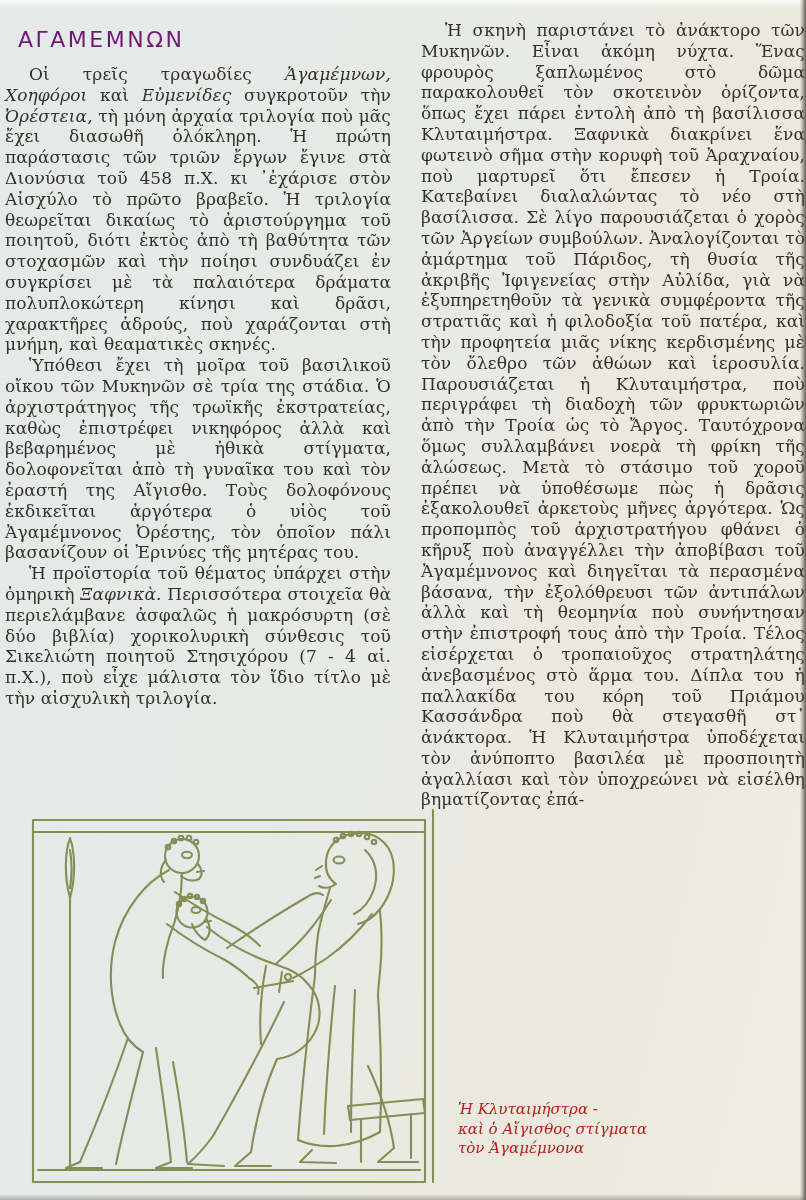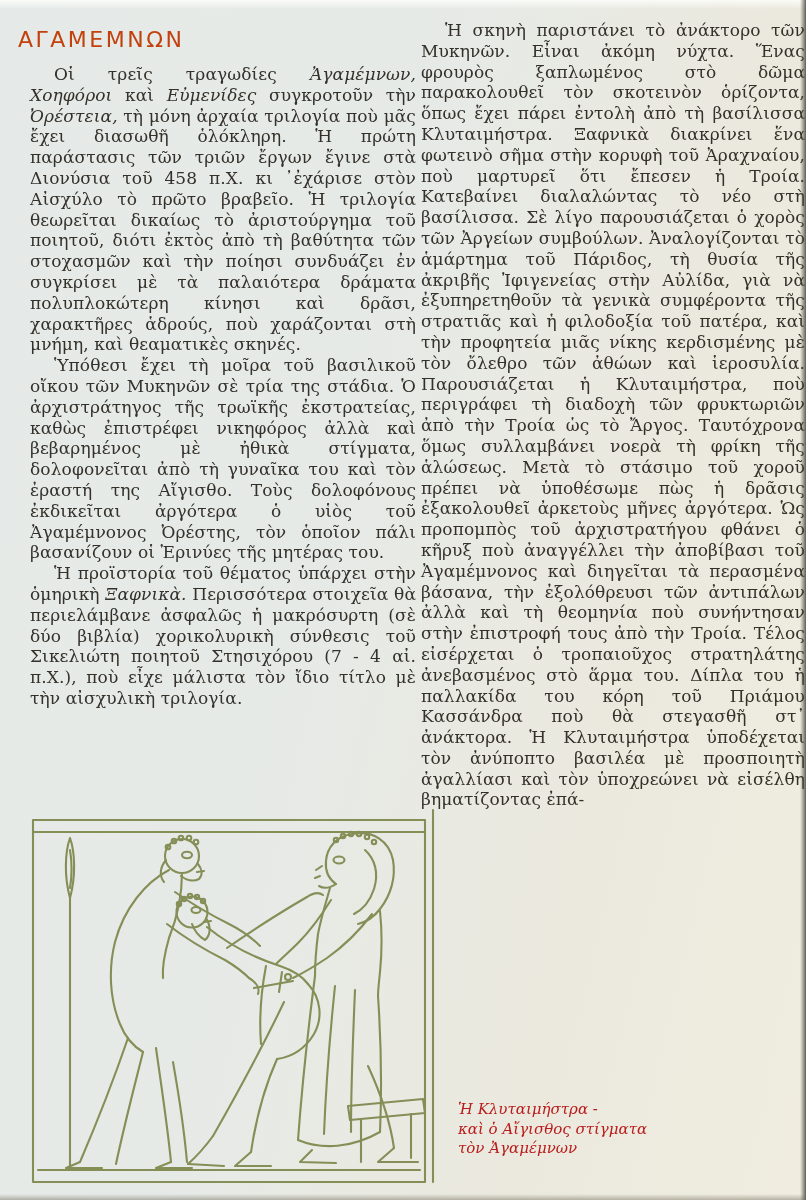--- a/index.html
+++ b/index.html
@@ -11,27 +11,27 @@
   .page{position:absolute;inset:0;}
   .edge-top{position:absolute;left:0;top:0;width:100%;height:9px;
     background:linear-gradient(to bottom,rgba(252,253,250,.9),rgba(252,253,250,0));}
   .edge-right{position:absolute;right:0;top:0;width:6px;height:100%;
     background:linear-gradient(to right,rgba(60,58,50,0),rgba(74,71,62,.45) 55%,rgba(48,46,40,.75));}
   .edge-bottom{position:absolute;left:0;bottom:0;width:100%;height:6px;
     background:linear-gradient(to bottom,rgba(100,96,82,0),rgba(110,104,88,.45));}
   #title{
     position:absolute;left:18px;top:27px;margin:0;
     font-family:"DejaVu Sans",sans-serif;font-weight:400;
-    font-size:22px;letter-spacing:2.5px;color:#c2410c;text-align:right;
+    font-size:22px;letter-spacing:2.5px;color:#701a75;text-align:right;
   }
   .col{
     position:absolute;text-align:justify;color:#34302a;
     font-size:17px;line-height:20.8px;letter-spacing:.1px;
   }
-  #left-col{left:30px;top:64px;width:386px;}
+  #left-col{left:5px;top:64px;width:386px;}
   #right-col{left:421px;top:20px;width:384px;}
   .para{margin:0;text-indent:24px;}
   .para .em{font-style:italic;}
   .illustration{position:absolute;left:30px;top:800px;width:405px;height:392px;}
   .illustration svg{display:block;width:405px;height:392px;}
   .illustration path,.illustration line,.illustration rect,.illustration circle,.illustration ellipse{
     fill:none;stroke:#858e57;stroke-width:2.1;stroke-linecap:round;stroke-linejoin:round;
   }
   #caption{
     position:absolute;left:458px;top:1100px;width:270px;
@@ -149,18 +149,18 @@
         <line x1="3" y1="32" x2="395" y2="32"></line>
         <line x1="8" y1="370" x2="390" y2="370" stroke-width="4"></line>
         <line x1="403" y1="10" x2="403" y2="382" stroke-width="1.6"></line>
       </g>
     </svg>
   </div>
 
   <div id="caption">
       <div class="cap-line">Ἡ Κλυταιμήστρα  -</div>
       <div class="cap-line">καὶ ὁ Αἴγισθος στίγματα</div>
-      <div class="cap-line">τὸν Ἀγαμέμνων</div>
+      <div class="cap-line">τὸν Ἀγαμέμνονα</div>
     </div>
 
   <div class="edge-right"></div>
   <div class="edge-bottom"></div>
 </div>
 
 </body></html>

